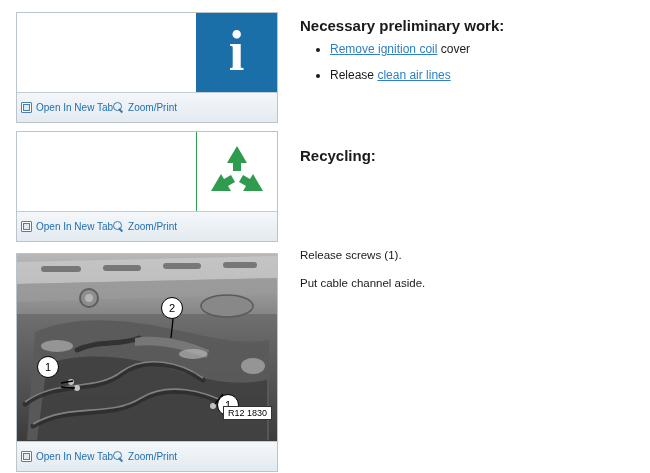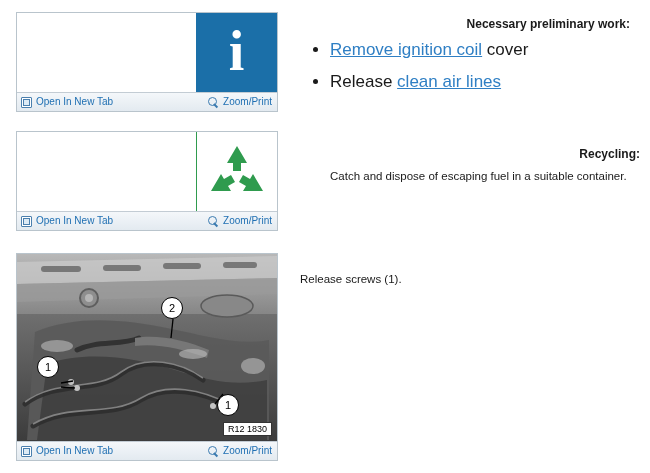--- a/index.html
+++ b/index.html
@@ -27,22 +27,22 @@
   }
   .figure .canvas {
     position: relative;
     width: 100%;
     background: #ffffff;
     overflow: hidden;
   }
   .figure .toolbar {
     display: flex;
     align-items: center;
-    justify-content: space-between;
-    height: 19px;
+    justify-content: flex-start;
+    height: 30px;
     border-top: 1px solid #c3ccd4;
     background: linear-gradient(to bottom, #f4f7fa 0%, #e3eaf0 100%);
     padding: 0 5px 0 4px;
   }
   .tool-btn {
     display: flex;
     align-items: center;
     gap: 4px;
     font-size: 10px;
     color: #1f6fb2;
@@ -142,45 +142,44 @@
     border: 1.5px solid #000000;
     color: #000000;
     font-size: 11px;
     display: flex;
     align-items: center;
     justify-content: center;
     font-family: "Liberation Sans", sans-serif;
   }
   .photo-code {
     position: absolute;
-    right: 5px; bottom: 5px;
+    right: 5px; bottom: 21px;
     background: #ffffff;
     border: 1px solid #333;
     font-size: 9px;
     padding: 1px 4px;
     color: #000;
     font-family: "Liberation Sans", sans-serif;
   }
 
   
   .text-block { position: absolute; left: 300px; }
   .heading {
-    font-size: 12px;
+    font-size: 15px;
     font-weight: bold;
     color: #1a1a1a;
     margin: 0 0 8px 0;
-    text-align: right;
   }
   ul.steps {
     margin: 0;
     padding: 0 0 0 30px;
     list-style: disc;
   }
   ul.steps li {
-    font-size: 17px;
+    font-size: 12px;
     color: #1a1a1a;
     margin-bottom: 11px;
     line-height: 1.25;
   }
   .link { color: #2f7fc4; }
   .para {
     font-size: 11.5px;
     color: #1a1a1a;
     margin: 0 0 13px 0;
     line-height: 1.3;
@@ -324,20 +323,20 @@
   <div class="text-block" style="top:17px; width:330px;">
     <p class="heading">Necessary preliminary work:</p>
     <ul class="steps">
       <li><span></span><a class="link" href="#">Remove ignition coil</a><span> cover</span></li>
       <li><span>Release </span><a class="link" href="#">clean air lines</a><span></span></li>
     </ul>
   </div>
 
   <div class="text-block" style="top:147px; width:340px;">
     <p class="heading">Recycling:</p>
-    <p class="para indent">Catch and dispose of escaping fuel in a suitable container.</p>
-  </div>
-
-  <div class="text-block" style="top:272px; width:330px;">
+  </div>
+
+  <div class="text-block" style="top:248px; width:330px;">
     <p class="para">Release screws (1).</p>
+    <p class="para">Put cable channel aside.</p>
   </div>
 
 </div>
 
 </body></html>

